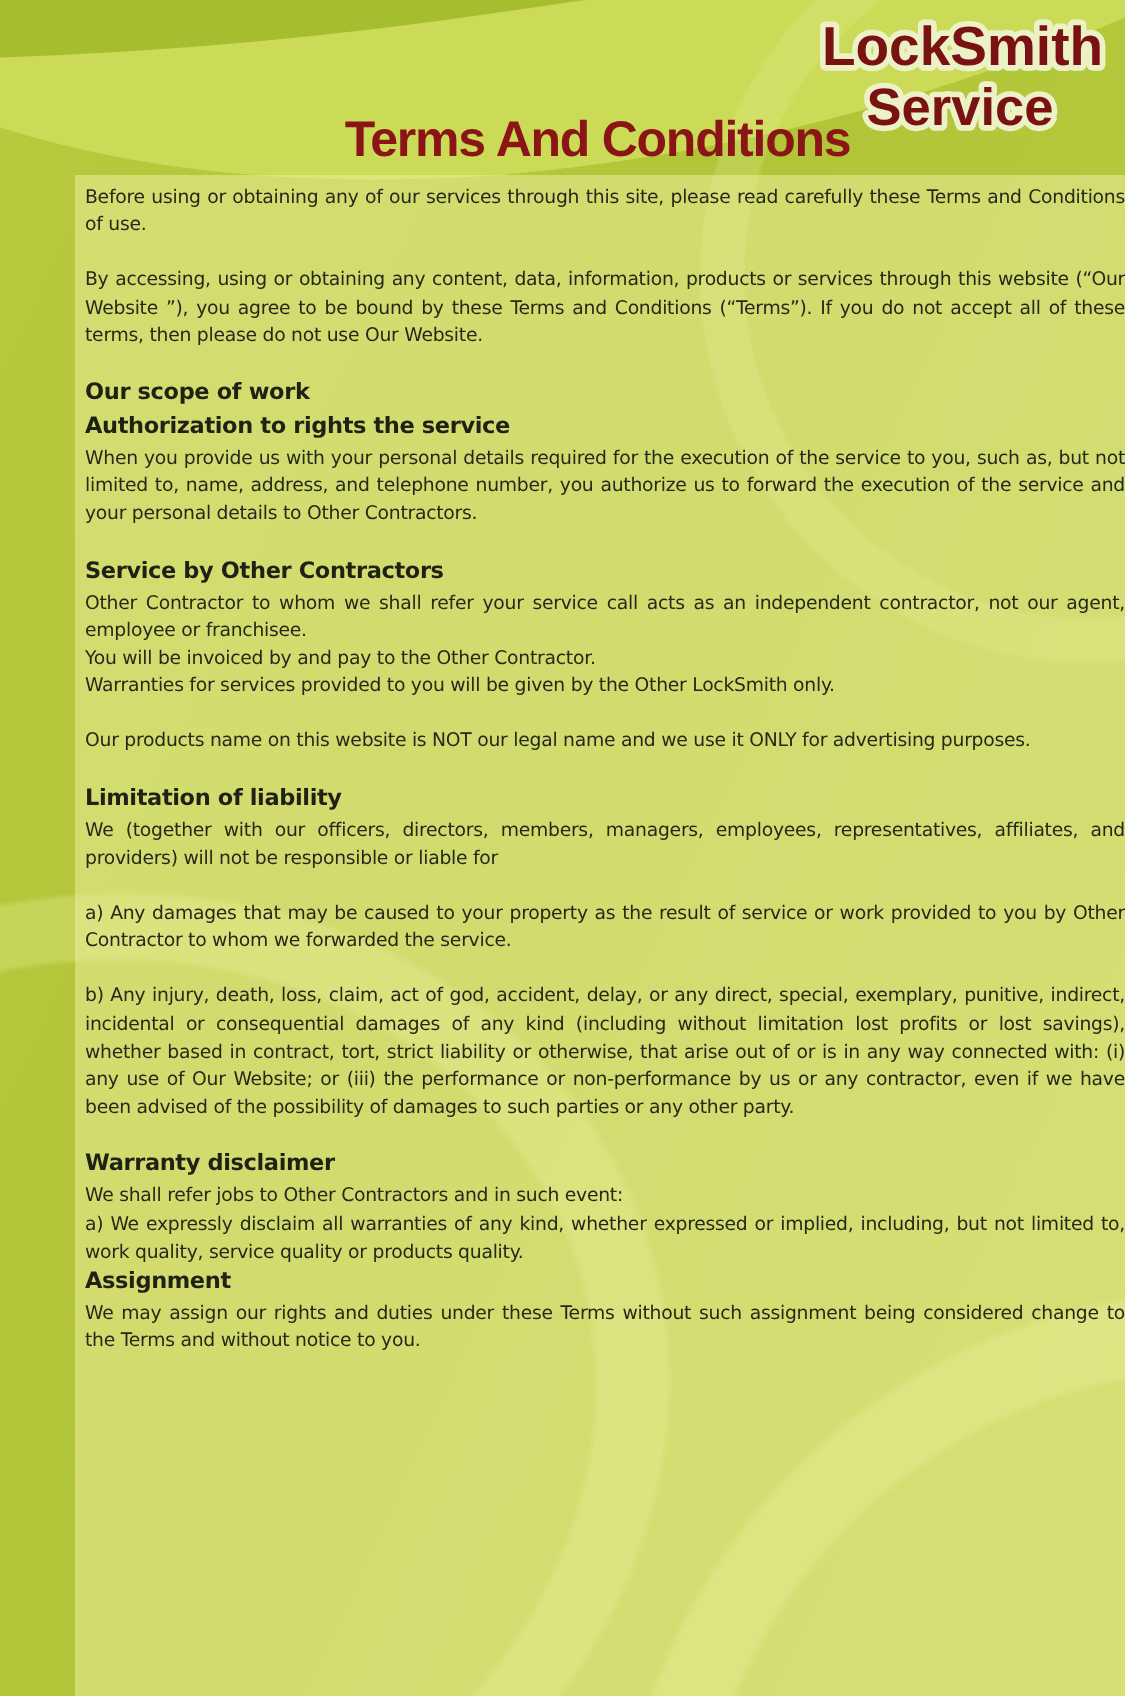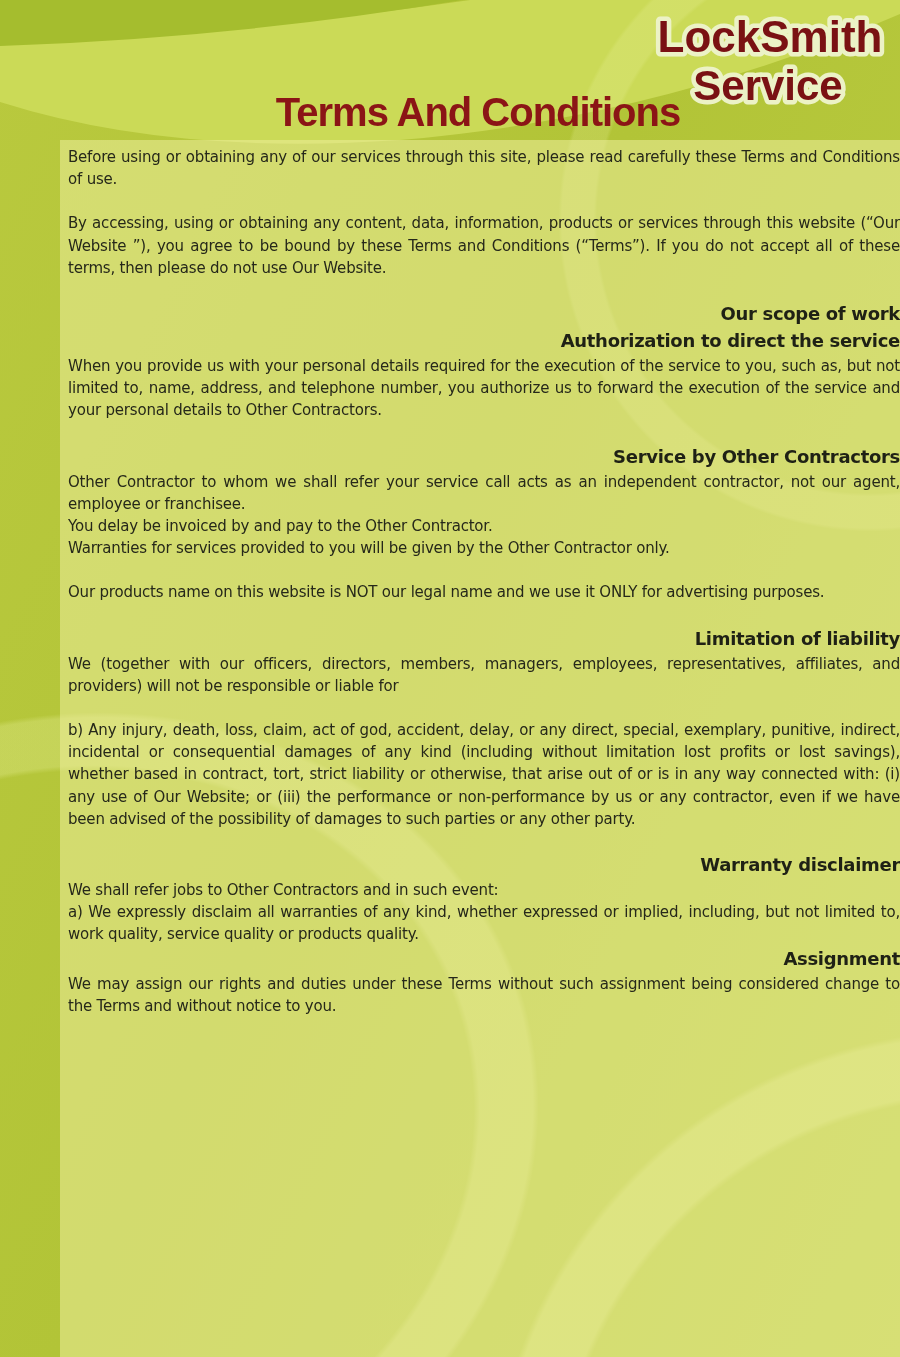--- a/index.html
+++ b/index.html
@@ -41,21 +41,21 @@
     background:rgba(240,240,162,0.52);
     box-sizing:border-box;padding:6px 9px 0 8px;
   }
   .panel p{
     margin:0;font-size:15px;line-height:22.2px;letter-spacing:-0.2px;
     color:#26281a;text-align:justify;
   }
   .panel p.gap{margin-bottom:22px;}
   .panel h2{
     margin:0 0 2px 0;font-size:18px;line-height:25px;font-weight:bold;
-    letter-spacing:-0.3px;color:#1f2115;text-align:right;
+    letter-spacing:-0.3px;color:#1f2115;text-align:left;
   }
 </style>
 </head>
 <body>
 
 <div class="canvas">
 
   <svg class="bg-top" width="900" height="300" viewBox="0 0 900 300" aria-hidden="true">
     <path class="light" d="M0 38 Q240 34 470 0 L900 0 L900 14 Q660 118 400 140 Q170 156 0 102 Z"></path>
     <path class="dark" d="M0 0 L0 46 Q235 38 462 0 Z"></path>
@@ -69,29 +69,30 @@
     <text class="l2" x="126" y="96">Service</text>
   </svg>
 
   <h1 class="page-title">Terms And Conditions</h1>
 
   <div class="panel">
     <div id="terms-content">
         <p class="para gap">Before using or obtaining any of our services through this site, please read carefully these Terms and Conditions of use.</p>
         <p class="para gap">By accessing, using or obtaining any content, data, information, products or services through this website (“Our Website ”), you agree to be bound by these Terms and Conditions (“Terms”). If you do not accept all of these terms, then please do not use Our Website.</p>
         <h2>Our scope of work</h2>
-        <h2>Authorization to direct the service</h2>
+        <h2>Authorization to rights the service</h2>
         <p class="para gap">When you provide us with your personal details required for the execution of the service to you, such as, but not limited to, name, address, and telephone number, you authorize us to forward the execution of the service and your personal details to Other Contractors.</p>
         <h2>Service by Other Contractors</h2>
         <p class="para">Other Contractor to whom we shall refer your service call acts as an independent contractor, not our agent, employee or franchisee.</p>
-        <p class="para">You delay be invoiced by and pay to the Other Contractor.</p>
-        <p class="para gap">Warranties for services provided to you will be given by the Other Contractor only.</p>
+        <p class="para">You will be invoiced by and pay to the Other Contractor.</p>
+        <p class="para gap">Warranties for services provided to you will be given by the Other LockSmith only.</p>
         <p class="para gap">Our products name on this website is NOT our legal name and we use it ONLY for advertising purposes.</p>
         <h2>Limitation of liability</h2>
         <p class="para gap">We (together with our officers, directors, members, managers, employees, representatives, affiliates, and providers) will not be responsible or liable for</p>
+        <p class="para gap">a) Any damages that may be caused to your property as the result of service or work provided to you by Other Contractor to whom we forwarded the service.</p>
         <p class="para gap">b) Any injury, death, loss, claim, act of god, accident, delay, or any direct, special, exemplary, punitive, indirect, incidental or consequential damages of any kind (including without limitation lost profits or lost savings), whether based in contract, tort, strict liability or otherwise, that arise out of or is in any way connected with: (i) any use of Our Website; or (iii) the performance or non-performance by us or any contractor, even if we have been advised of the possibility of damages to such parties or any other party.</p>
         <h2>Warranty disclaimer</h2>
         <p class="para">We shall refer jobs to Other Contractors and in such event:</p>
         <p class="para">a) We expressly disclaim all warranties of any kind, whether expressed or implied, including, but not limited to, work quality, service quality or products quality.</p>
         <h2>Assignment</h2>
         <p class="para">We may assign our rights and duties under these Terms without such assignment being considered change to the Terms and without notice to you.</p>
       </div>
   </div>
 
 </div>

